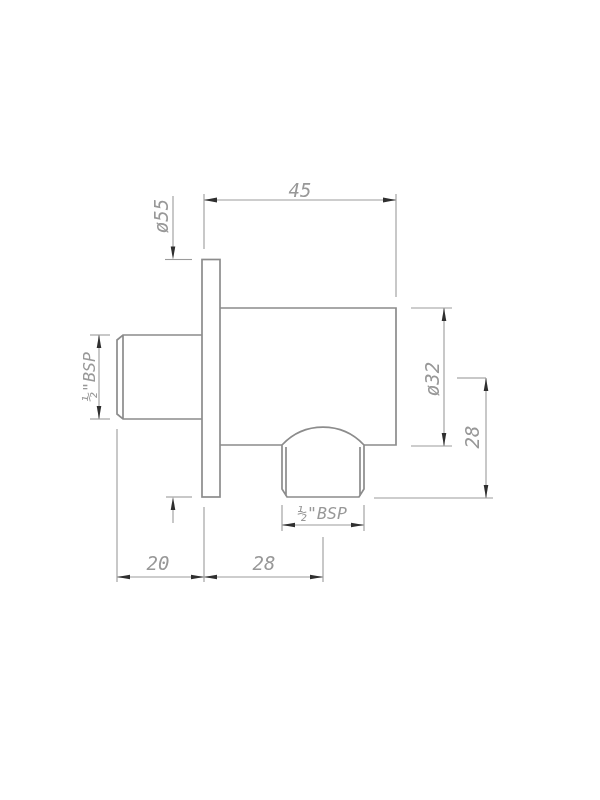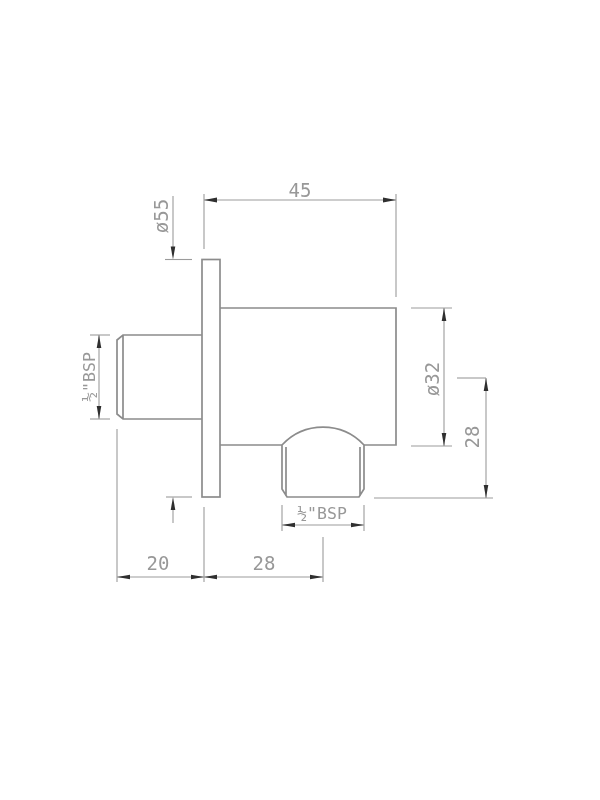--- a/index.html
+++ b/index.html
@@ -3,21 +3,21 @@
 <meta charset="utf-8">
 <style>
   :root{
     --background:#ffffff;
     --outline:#8c8c8c;
     --dimension-line:#9b9b9b;
     --dimension-text:#989898;
     --arrowhead:#2f2f2f;
   }
   html,body{margin:0;padding:0;background:var(--background);}
-  .canvas{width:592px;height:800px;background:var(--background);overflow:hidden;}
+  .canvas{width:592px;height:800px;background:var(--background);overflow:hidden;font-style:italic;}
   svg{display:block;}
   .obj{stroke:var(--outline);stroke-width:1.7;fill:none;stroke-linejoin:miter;stroke-linecap:butt;}
   .dim{stroke:var(--dimension-line);stroke-width:1.1;fill:none;stroke-linecap:butt;}
   .arr{fill:var(--arrowhead);stroke:none;}
   .dimtext{fill:var(--dimension-text);font-family:"DejaVu Sans Mono","Liberation Mono",monospace;font-size:19px;}
   .dimtext.small{font-size:16.5px;}
 </style>
 </head>
 <body>
 

